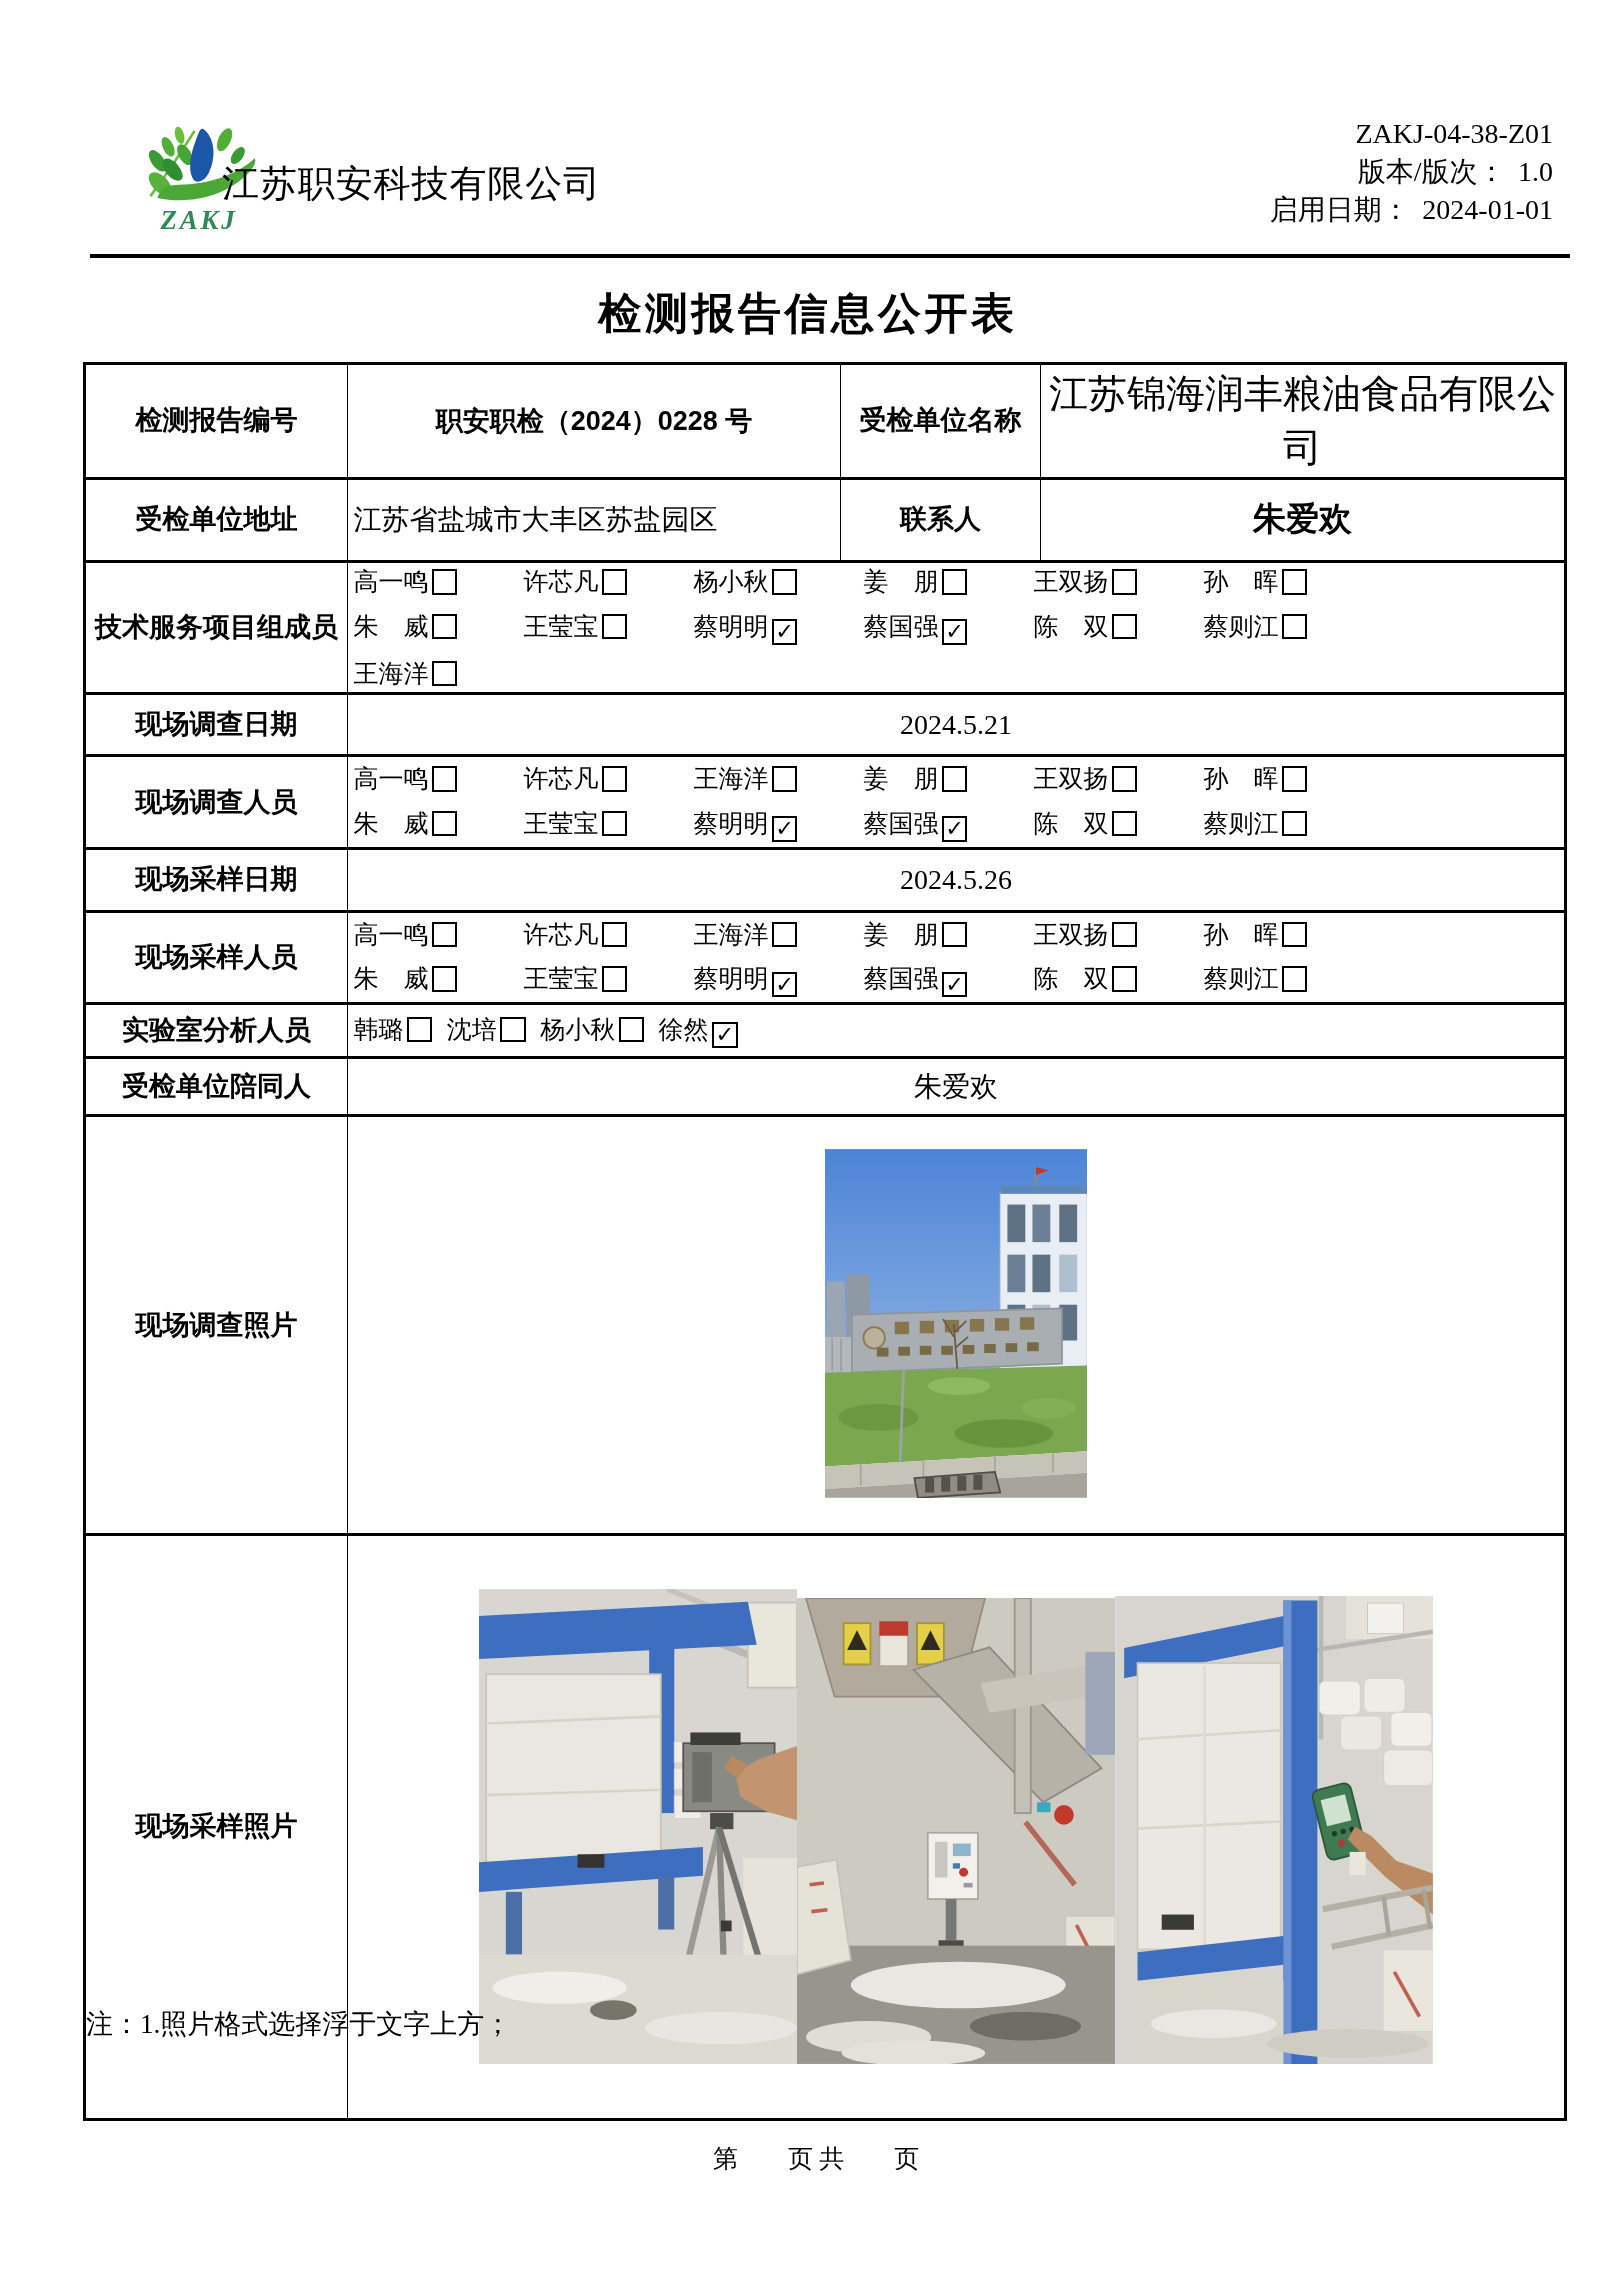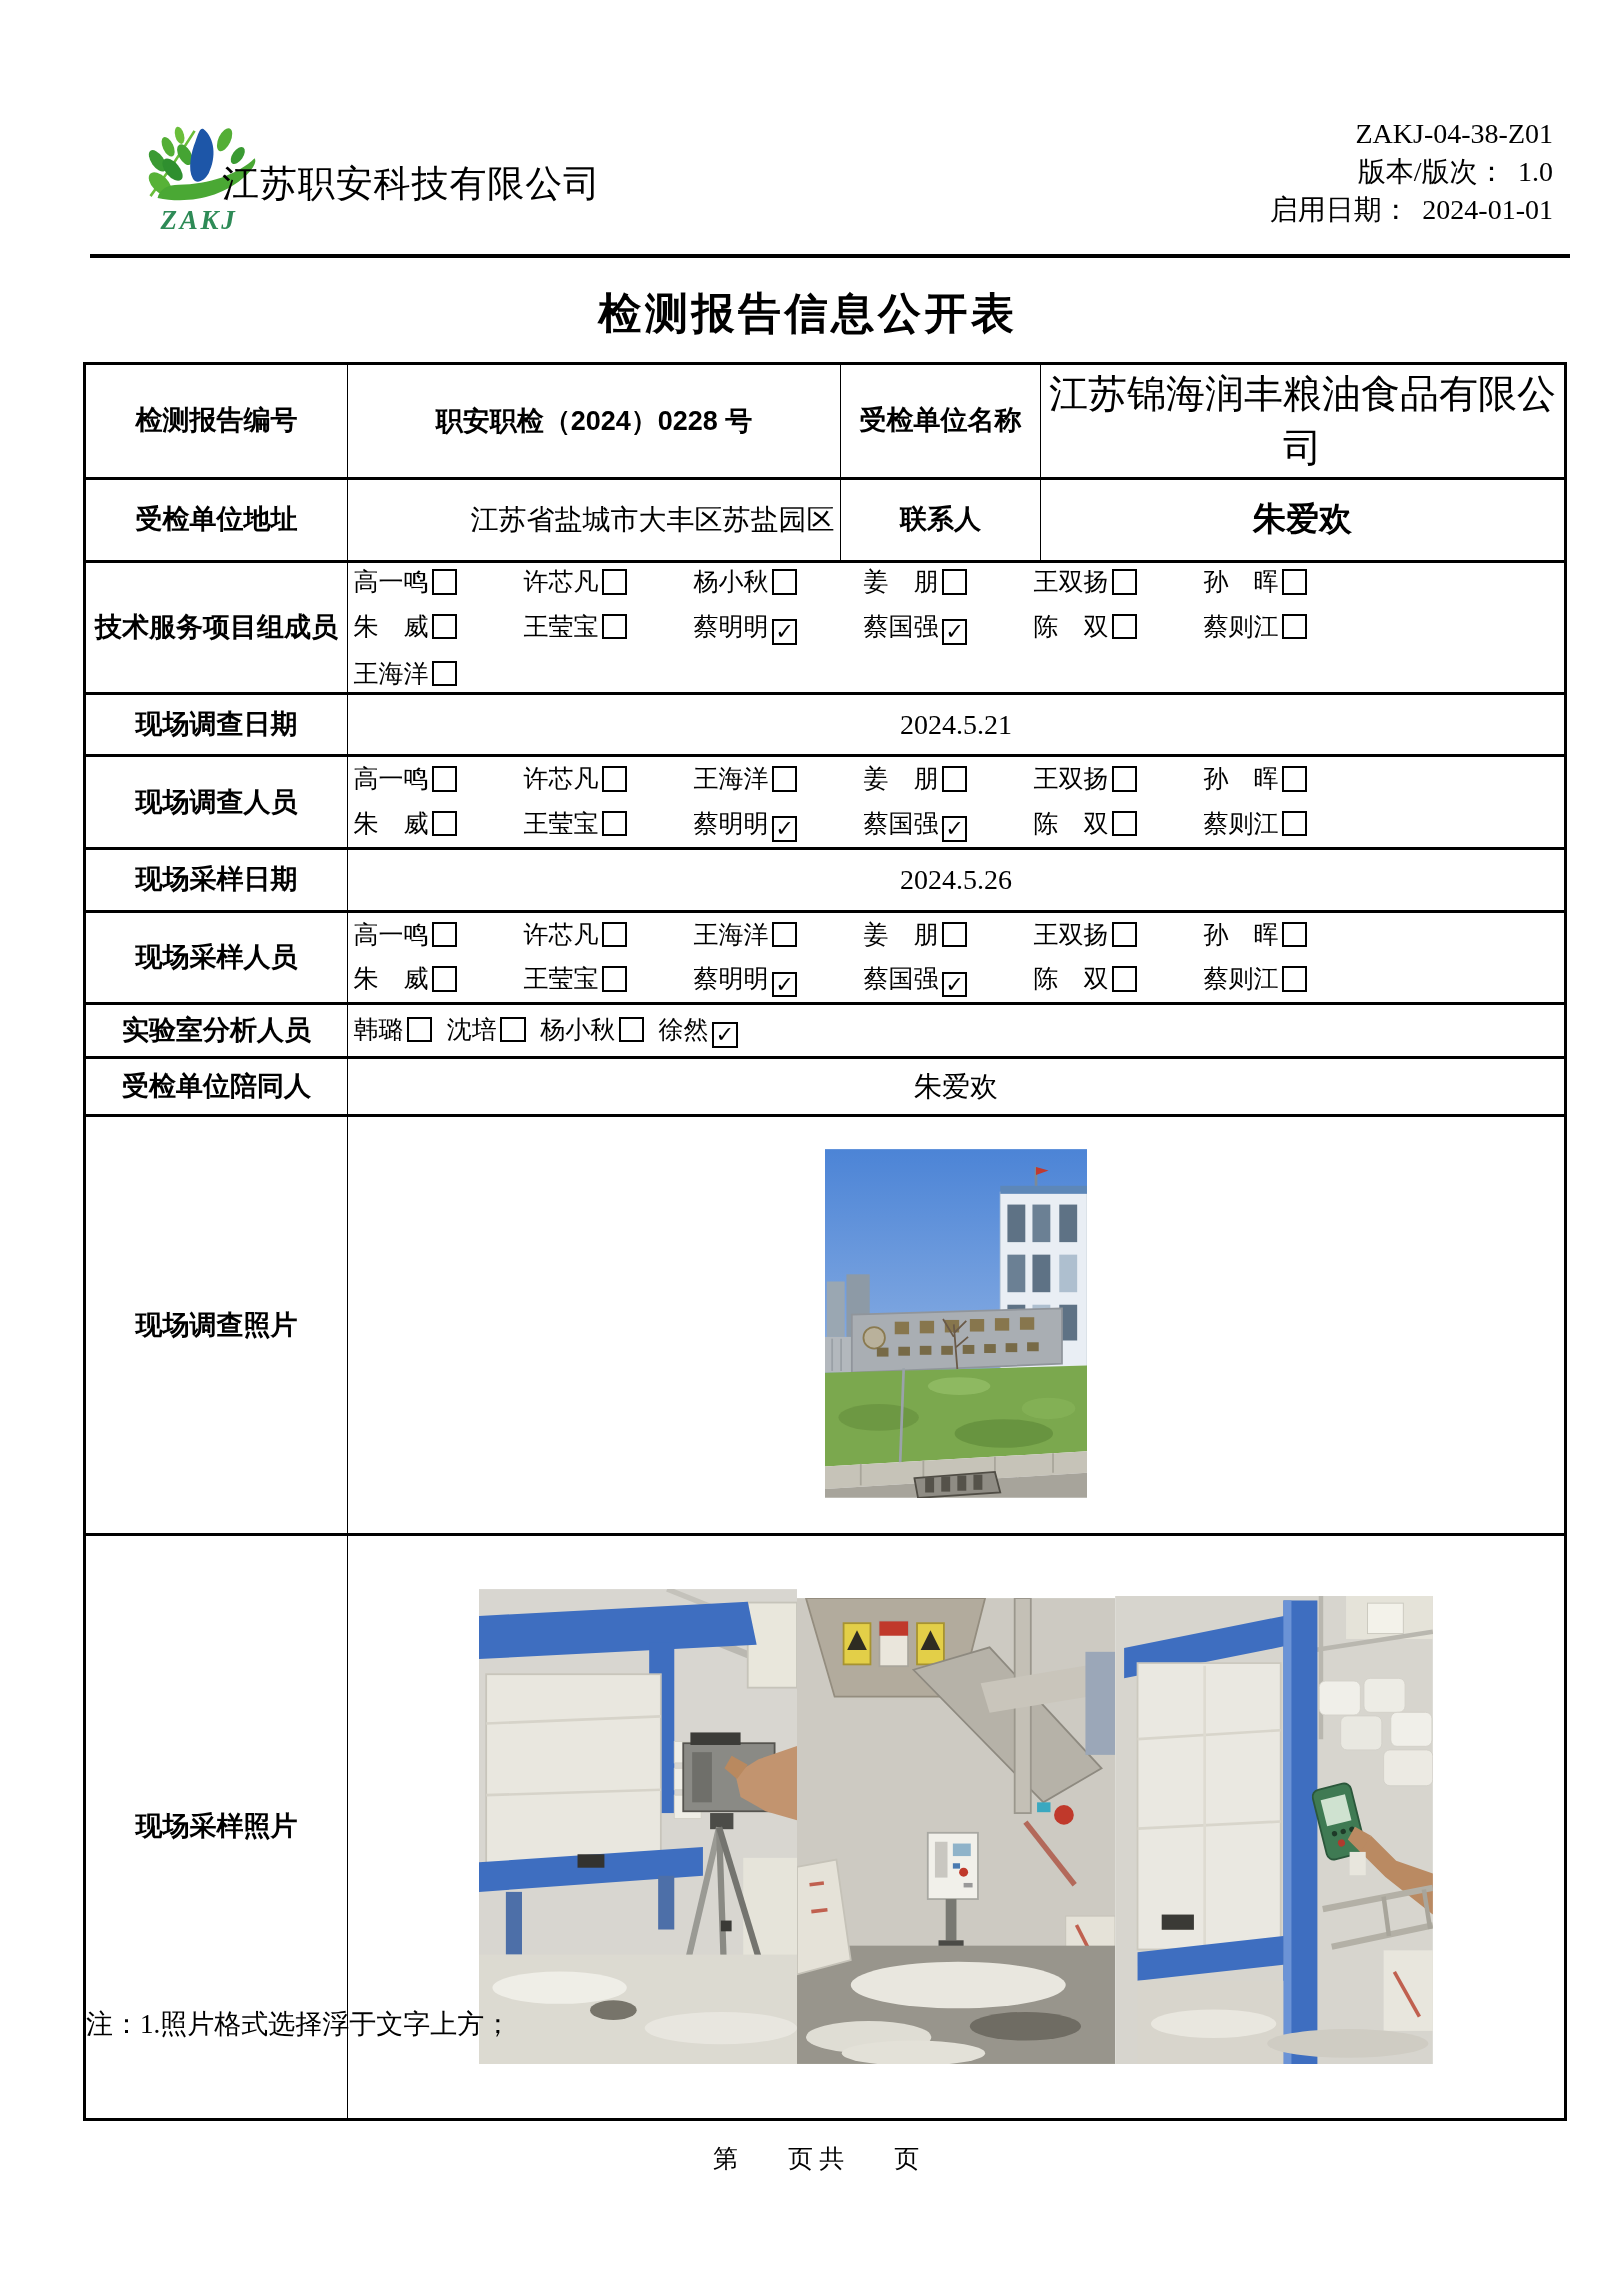--- a/index.html
+++ b/index.html
@@ -24,21 +24,21 @@
   .report-table { position:absolute; top:362px; left:83px; width:1480px;
                   border-collapse:collapse; table-layout:fixed; }
   .report-table td { border:1.8px solid #000; border-top-width:3.6px; border-bottom-width:3.6px;
                      padding:1.8px 5.4px; vertical-align:middle; overflow:hidden; }
   .report-table { border:3.6px solid #000; }
   .label-cell { font-family:"Liberation Sans","DejaVu Sans",sans-serif; font-weight:bold;
                 font-size:27px; text-align:center; line-height:1.3; padding:3.6px 12.5px; }
   .value-bold { font-family:"Liberation Sans","DejaVu Sans",sans-serif; font-weight:bold;
                 font-size:27px; text-align:center; }
   .value-kai  { font-size:39px; text-align:center; }
-  .value-hei  { font-family:"Liberation Sans","DejaVu Sans",sans-serif; font-size:28px; text-align:right; }
+  .value-hei  { font-family:"Liberation Sans","DejaVu Sans",sans-serif; font-size:28px; text-align:left; }
   .contact-value { font-size:33px; font-weight:bold; text-align:center; }
   .date-cell, .companion-cell { font-size:28px; text-align:center; }
   .staff-cell { padding:7.2px 5.4px 7.2px 7.2px; }
   .staff-row { display:flex; flex-wrap:wrap; row-gap:11.6px; max-width:1093px; align-items:flex-start; }
   .staff-item { width:170px; font-size:25px; white-space:nowrap; }
   .staff-row.lab .staff-item { width:auto; margin-right:14.3px; }
   .checkbox { display:inline-block; box-sizing:content-box; width:21.5px; height:21.5px;
               border:2.7px solid #000; margin-left:3.6px; vertical-align:-4.5px; line-height:21.5px;
               text-align:center; font-size:22.4px; font-weight:bold;
               font-family:"DejaVu Sans","Liberation Sans",sans-serif; }

